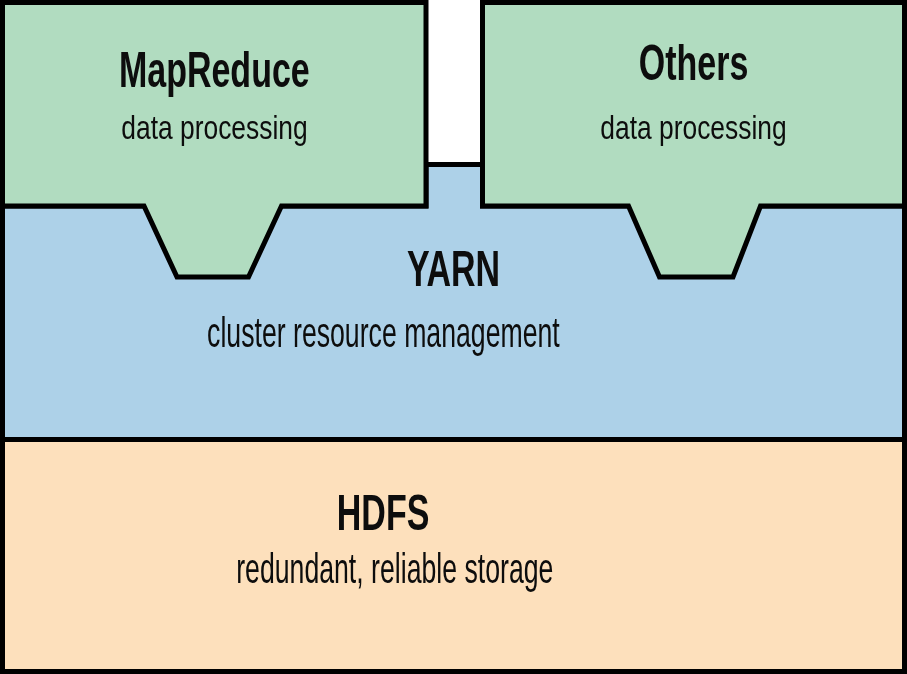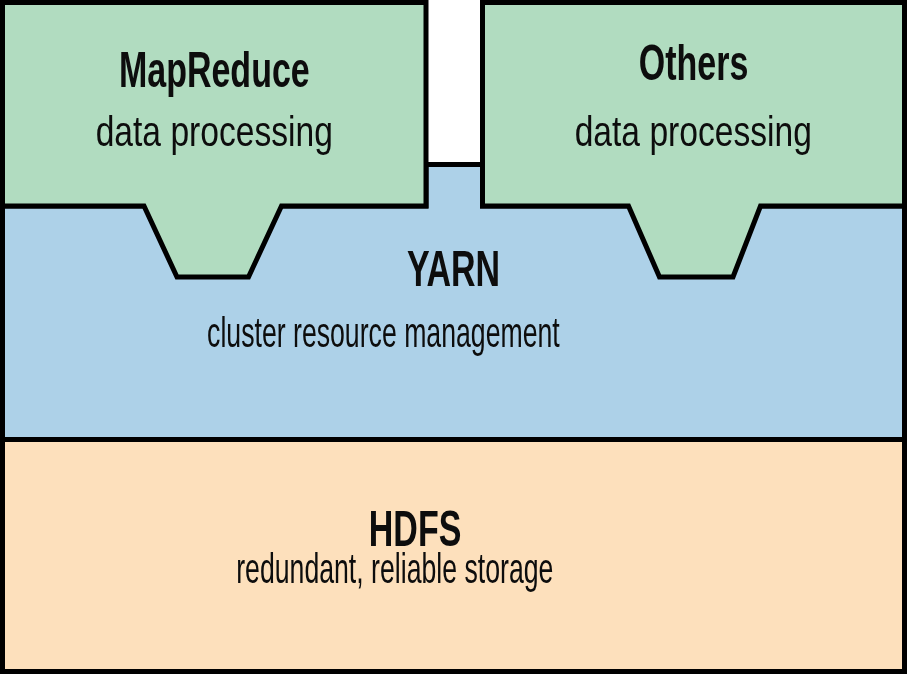--- a/index.html
+++ b/index.html
@@ -19,21 +19,21 @@
   .lbl {
     position: absolute;
     text-align: center;
     line-height: 1;
     color: #0d0d0d;
     white-space: nowrap;
   }
   .lbl span { display: inline-block; }
   .title { font-size: 50px; font-weight: 700; }
   .title span { transform: scaleX(0.68); }
-  .sub-sm { font-size: 42px; }
+  .sub-sm { font-size: 33px; }
   .sub-sm span { transform: scaleX(0.80); }
   .sub-lg { font-size: 43px; }
   .sub-lg span { transform: scaleX(0.62); }
 </style>
 </head>
 <body>
 
 <div class="stage">
 
   <svg width="907" height="674" viewBox="0 0 907 674">
@@ -61,20 +61,20 @@
     <span>data processing</span>
   </div>
 
   <div class="lbl title" style="left:0; top:244px; width:907px;">
     <span>YARN</span>
   </div>
   <div class="lbl sub-lg" style="left:0; top:311px; width:766px;">
     <span>cluster resource management</span>
   </div>
 
-  <div class="lbl title" style="left:0; top:504px; width:767px;padding-left:32px;">
+  <div class="lbl title" style="left:0; top:488px; width:767px;">
     <span>HDFS</span>
   </div>
   <div class="lbl sub-lg" style="left:0; top:547px; width:789px;">
     <span>redundant, reliable storage</span>
   </div>
 
 </div>
 
 </body></html>

